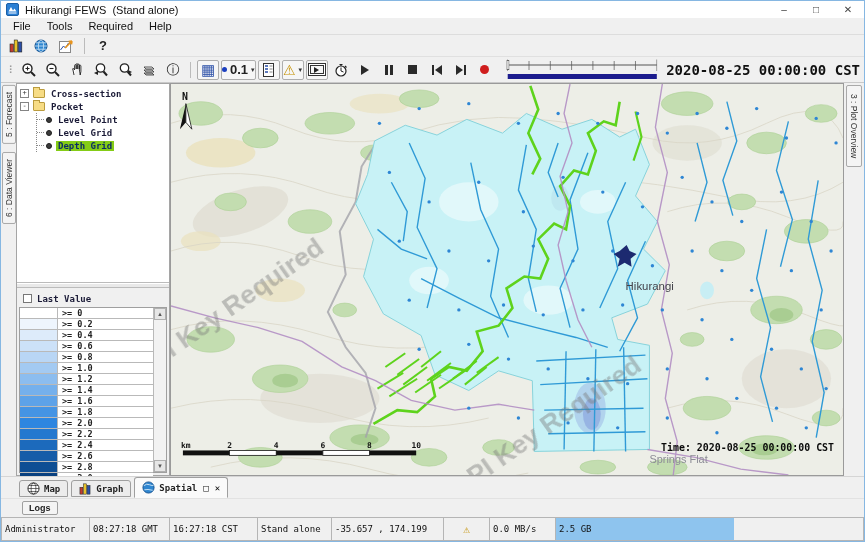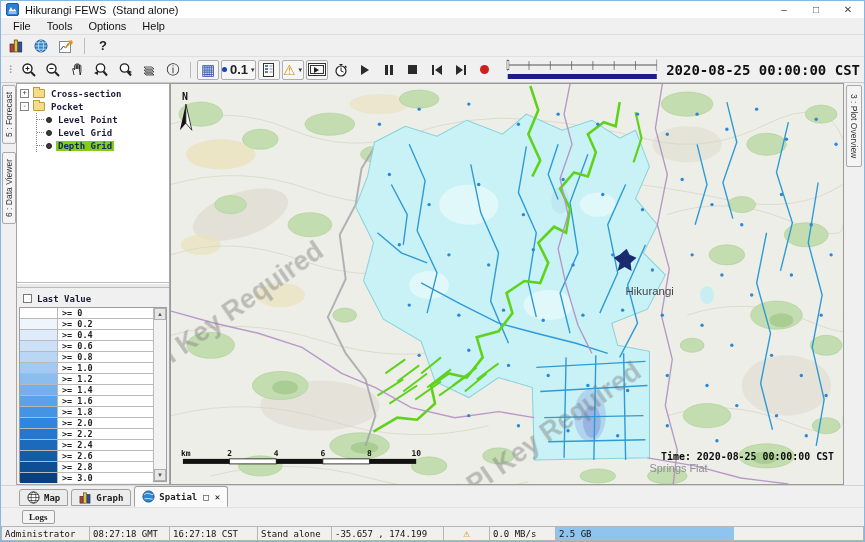--- a/index.html
+++ b/index.html
@@ -100,24 +100,24 @@
   
   .bottom-tabs { height:22px; background:#f0f0f0; display:flex; align-items:flex-end; gap:3px;
                  padding-left:18px; flex:0 0 auto; border-top:1px solid #d5d5d5;}
   .btab { height:17px; display:flex; align-items:center; gap:4px; padding:0 7px;
           background:#ececec; border:1px solid #9f9f9f; border-radius:3px 3px 0 0;
           font-family:"DejaVu Sans Mono",monospace; font-size:9px; font-weight:bold; color:#222; margin-bottom:1px;}
   .btab.active { height:21px; background:#fafafa; margin-bottom:0; border-bottom-color:#fafafa;}
   .btab .mini { font-size:9px; font-weight:bold; color:#111; margin-left:2px;}
   .logs-row { height:19px; background:#f0f0f0; display:flex; align-items:center; padding-left:21px; flex:0 0 auto;
               border-top:1px solid #e2e2e2;}
-  .logs-btn { font-family:Liberation Serif, serif; font-size:9px; font-weight:bold; color:#222;
+  .logs-btn { font-family:Liberation Sans, sans-serif; font-size:9px; font-weight:bold; color:#222;
               background:#f4f4f4; border:1px solid #9f9f9f; border-radius:2px; padding:1px 6px;}
   
-  .statusbar { height:15px; background:#f0f0f0; display:flex; flex:0 0 auto;
+  .statusbar { height:24px; background:#f0f0f0; display:flex; flex:0 0 auto;
                font-family:"DejaVu Sans Mono",monospace; font-size:9px; color:#111; }
   .scell { border:1px solid #b5b5b5; border-right:none; display:flex; align-items:center;
            padding:0 3px; white-space:nowrap; overflow:hidden; }
   .scell:last-child { border-right:1px solid #b5b5b5; }
   .scell.warn { justify-content:center; color:#c49000; font-size:11px; }
   .scell.mem { background:linear-gradient(to right,#8ec4ee 0 58%,#f0f0f0 58%); }
 </style>
 </head>
 <body>
 
@@ -133,21 +133,21 @@
     <div class="win-controls">
       <span class="win-btn">–</span>
       <span class="win-btn">□</span>
       <span class="win-btn">✕</span>
     </div>
   </div>
 
   <div class="menubar">
     <span class="menu-item">File</span>
     <span class="menu-item">Tools</span>
-    <span class="menu-item">Options</span>
+    <span class="menu-item">Required</span>
     <span class="menu-item">Help</span>
   </div>
 
   <div class="toolbar1">
     <span class="tbtn">
       <svg width="15" height="14" viewBox="0 0 15 14">
         <rect x="1" y="5" width="3.4" height="8" fill="#c23b2e" stroke="#222" stroke-width="0.6"></rect>
         <rect x="5.2" y="1" width="3.4" height="12" fill="#e8c32a" stroke="#222" stroke-width="0.6"></rect>
         <rect x="9.4" y="3" width="3.4" height="10" fill="#2a4fa8" stroke="#222" stroke-width="0.6"></rect>
       </svg>

